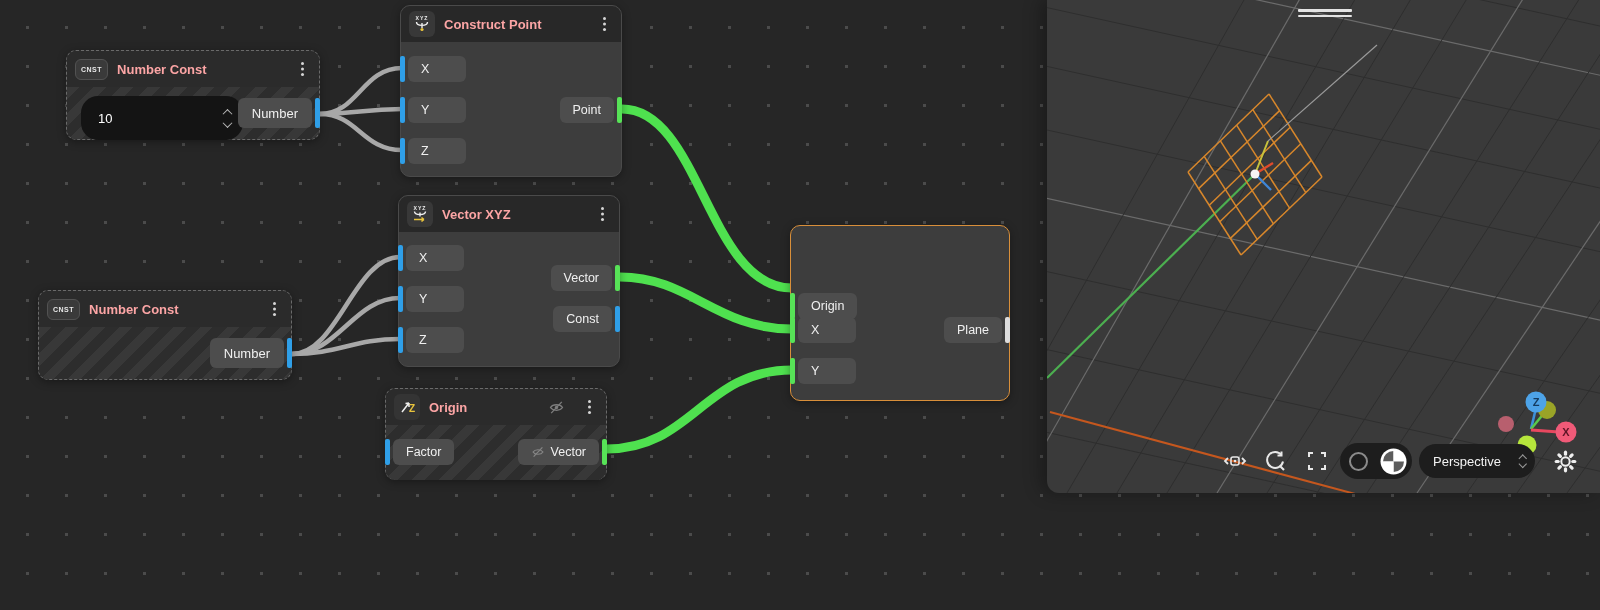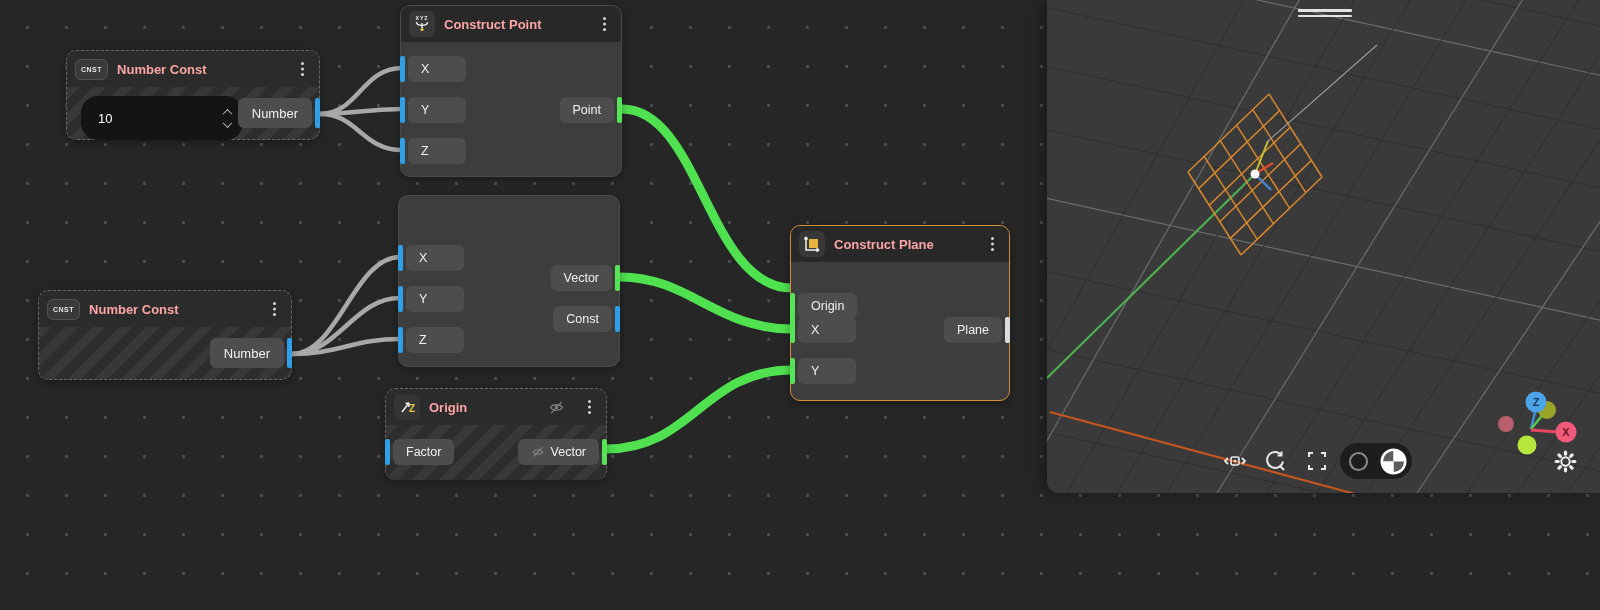--- a/index.html
+++ b/index.html
@@ -147,20 +147,31 @@
         <span class="conn blue"></span>
         <span class="pill" style="width:58px">Z</span>
       </div>
     <div class="port out" style="top:91px">
         <span class="pill">Point</span>
         <span class="conn green"></span>
       </div>
   </div>
 
   <div class="node" style="left:398px;top:195px;width:222px;height:172px">
+    <div class="node-header">
+      <span class="hicon">
+        <svg width="20" height="20" viewBox="0 0 20 20">
+            <text x="10" y="6" text-anchor="middle" font-size="5.2" font-weight="bold" fill="#efefef" letter-spacing="1">XYZ</text>
+            <path d="M4.5 7.5 C4.5 11.5 15.5 11.5 15.5 7.5 M10 8.5 L10 12.5" stroke="#efefef" stroke-width="1.4" fill="none"></path>
+            <path d="M4 15.5 L14 15.5 M14 15.5 L11.5 13.5 M14 15.5 L11.5 17.5" stroke="#e8c33c" stroke-width="1.6" fill="none"></path>
+          </svg>
+      </span>
+      <span class="node-title">Vector XYZ</span>
+      <span class="kebab"></span>
+    </div>
     <div class="port in" style="top:49px">
         <span class="conn blue"></span>
         <span class="pill" style="width:58px">X</span>
       </div>
     <div class="port in" style="top:90px">
         <span class="conn blue"></span>
         <span class="pill" style="width:58px">Y</span>
       </div>
     <div class="port in" style="top:131px">
         <span class="conn blue"></span>
@@ -222,30 +233,20 @@
               </svg>
             </span>
             <span>Vector</span>
           </span>
         <span class="conn green"></span>
       </div>
     </div>
   </div>
 
   <div class="node selected" style="left:790px;top:225px;width:220px;height:176px">
-    <div class="node-header">
-      <span class="hicon">
-        <svg width="20" height="20" viewBox="0 0 20 20">
-            <rect x="7" y="5" width="9" height="9" fill="#e8b33c"></rect>
-            <path d="M4 3 L4 16 L17 16 M4 3 L2.5 5.5 M4 3 L5.5 5.5 M17 16 L14.5 14.5 M17 16 L14.5 17.5" stroke="#f4f4f4" stroke-width="1.5" fill="none"></path>
-          </svg>
-      </span>
-      <span class="node-title">Construct Plane</span>
-      <span class="kebab"></span>
-    </div>
     <div class="port in" style="top:67px">
         <span class="conn green"></span>
         <span class="pill">Origin</span>
       </div>
     <div class="port in" style="top:91px">
         <span class="conn green"></span>
         <span class="pill" style="width:58px">X</span>
       </div>
     <div class="port in" style="top:132px">
         <span class="conn green"></span>
@@ -355,20 +356,27 @@
         <span class="sphere-wire"></span>
         <svg width="27" height="27" viewBox="0 0 27 27">
             <circle cx="13.5" cy="13.5" r="13" fill="#ffffff"></circle>
             <path d="M13.5 3 A10.5 10.5 0 0 0 3 13.5 L13.5 13.5 Z" fill="#5c5c5c"></path>
             <path d="M24 13.5 A10.5 10.5 0 0 0 13.5 3 L13.5 13.5 Z" fill="#ffffff"></path>
             <path d="M13.5 24 A10.5 10.5 0 0 0 24 13.5 L13.5 13.5 Z" fill="#5c5c5c"></path>
             <path d="M3 13.5 A10.5 10.5 0 0 0 13.5 24 L13.5 13.5 Z" fill="#ffffff"></path>
             <path d="M14 23 L17 20 M16 22.5 L19.5 19 M19 21 L21 19" stroke="#5c5c5c" stroke-width="1"></path>
           </svg>
       </div>
+      <div class="proj-pill">
+        <span class="proj-label">Perspective</span>
+        <span class="updown">
+            <span class="chev up"></span>
+            <span class="chev dn"></span>
+          </span>
+      </div>
       <div class="tool-icon" style="left:503px">
         <svg width="27" height="27" viewBox="0 0 27 27">
             <circle cx="13.5" cy="13.5" r="4.2" stroke="#efefef" stroke-width="2" fill="none"></circle>
             <g stroke="#efefef" stroke-width="3.2" stroke-linecap="round">
               <line x1="13.5" y1="4.2" x2="13.5" y2="6.2"></line>
               <line x1="13.5" y1="20.8" x2="13.5" y2="22.8"></line>
               <line x1="4.2" y1="13.5" x2="6.2" y2="13.5"></line>
               <line x1="20.8" y1="13.5" x2="22.8" y2="13.5"></line>
               <line x1="6.9" y1="6.9" x2="8.4" y2="8.4"></line>
               <line x1="18.6" y1="18.6" x2="20.1" y2="20.1"></line>

